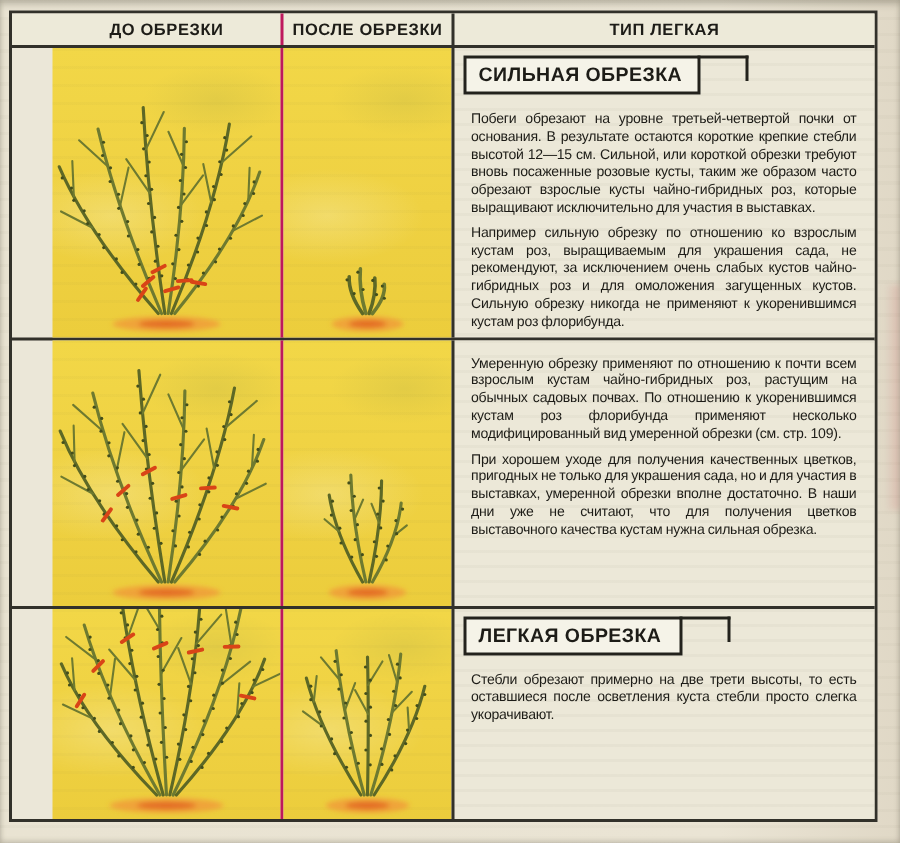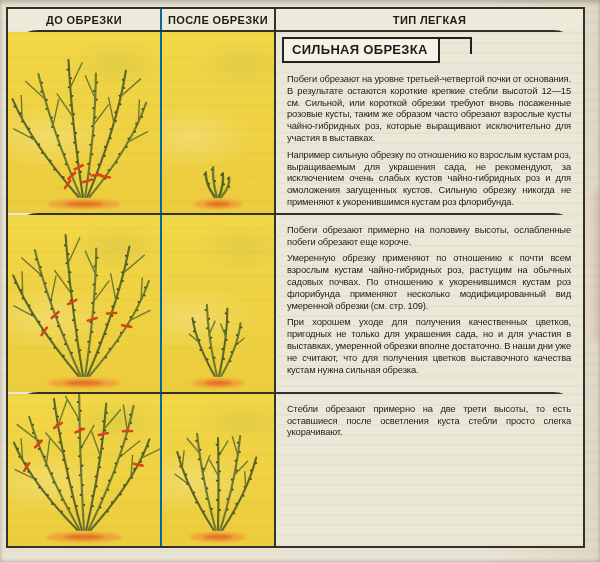--- a/index.html
+++ b/index.html
@@ -17,25 +17,25 @@
     box-shadow:inset 0 3px 4px rgba(60,55,40,.25), inset 0 -2px 3px rgba(60,55,40,.15);
   }
   .smudge{position:absolute;right:0;top:190px;width:10px;height:150px;
     background:linear-gradient(90deg, rgba(0,0,0,0), rgba(205,120,115,.30));filter:blur(2px);}
   .pruning-table{
     position:absolute;left:6px;top:7px;width:579px;height:541px;
     border:2px solid #32312a;background:#ebe7d8;
     display:flex;flex-direction:column;box-sizing:border-box;
   }
   .t-header{display:flex;height:21px;flex:0 0 21px;background:#edead9;}
-  .t-row{display:flex;border-top:2px solid #32312a;border-radius:30px;}
+  .t-row{display:flex;border-top:2px solid #32312a;}
   .row-1{flex:0 0 175px;}
   .row-2{flex:0 0 177px;}
   .row-3{flex:1 1 auto;}
-  .c-before{width:154px;flex:0 0 154px;border-right:2px solid #0369a1;box-sizing:border-box;}
+  .c-before{width:154px;flex:0 0 154px;border-right:2px solid #be185d;box-sizing:border-box;margin-left:27px;}
   .c-after{width:114px;flex:0 0 114px;border-right:2px solid #32312a;box-sizing:border-box;}
   .c-type{flex:1 1 auto;min-width:0;}
   .hdr-cell{display:flex;align-items:center;justify-content:center;
     font-weight:700;font-size:11px;letter-spacing:.4px;white-space:nowrap;}
   .art-cell{
     position:relative;overflow:hidden;
     background:
       radial-gradient(70px 34px at 72% 18%, rgba(150,155,70,.16), rgba(0,0,0,0) 70%),
       radial-gradient(90px 44px at 26% 58%, rgba(248,244,200,.30), rgba(0,0,0,0) 72%),
       repeating-linear-gradient(180deg, rgba(130,125,60,.04) 0 2px, rgba(0,0,0,0) 2px 12px),
@@ -361,21 +361,20 @@
             <line x1="73.47535169469298" y1="128.23461394628868" x2="82.24210567645346" y2="121.26438980188078" stroke="#6e7a30" stroke-width="1.4" stroke-linecap="round"></line>
             <circle cx="68.48622073010554" cy="144.2903145843571" r="1.05" fill="#434e1c"></circle>
             <circle cx="69.51542386405076" cy="134.98394516256613" r="1.05" fill="#434e1c"></circle>
             <circle cx="75.42969472271143" cy="126.78149257931774" r="1.05" fill="#434e1c"></circle>
             <circle cx="74.95272185665664" cy="118.04126014664874" r="1.05" fill="#434e1c"></circle>
             <circle cx="79.36081671531728" cy="110.40494455252228" r="1.05" fill="#434e1c"></circle>
           </svg>
         </div>
       <div class="info-cell c-type">
         <div class="sec-text">
-            <p>Побеги обрезают примерно на половину высоты, ослабленные побеги обрезают еще короче.</p>
             <p>Умеренную обрезку применяют по отношению к почти всем взрослым кустам чайно-гибридных роз, растущим на обычных садовых почвах. По отношению к укоренившимся кустам роз флорибунда применяют несколько модифицированный вид умеренной обрезки (см. стр. 109).</p>
             <p>При хорошем уходе для получения качественных цветков, пригодных не только для украшения сада, но и для участия в выставках, умеренной обрезки вполне достаточно. В наши дни уже не считают, что для получения цветков выставочного качества кустам нужна сильная обрезка.</p>
           </div>
       </div>
     </div>
 
     <div class="t-row row-3">
       <div class="art-cell c-before">
           <svg viewBox="0 0 152 158" width="152" height="158">
             <defs>
@@ -552,20 +551,24 @@
             <circle cx="72.16079768858933" cy="125.27719056788524" r="1.05" fill="#434e1c"></circle>
             <circle cx="74.34825607832283" cy="115.89566036547546" r="1.05" fill="#434e1c"></circle>
             <circle cx="81.47955302701092" cy="107.72740218912206" r="1.05" fill="#434e1c"></circle>
             <circle cx="82.67899509021382" cy="98.74384838246965" r="1.05" fill="#434e1c"></circle>
             <circle cx="88.8222757123713" cy="90.97356660187359" r="1.05" fill="#434e1c"></circle>
             <circle cx="89.03370144904359" cy="82.38798919097852" r="1.05" fill="#434e1c"></circle>
             <circle cx="94.18896574467045" cy="75.0156838061398" r="1.05" fill="#434e1c"></circle>
           </svg>
         </div>
       <div class="info-cell c-type">
+        <div class="title-box">
+          <span>ЛЕГКАЯ ОБРЕЗКА</span>
+          <span class="tab-ext"></span>
+        </div>
         <div class="sec-text">
             <p>Стебли обрезают примерно на две трети высоты, то есть оставшиеся после осветления куста стебли просто слегка укорачивают.</p>
           </div>
       </div>
     </div>
 
   </div>
 </div>
 
 </body></html>

